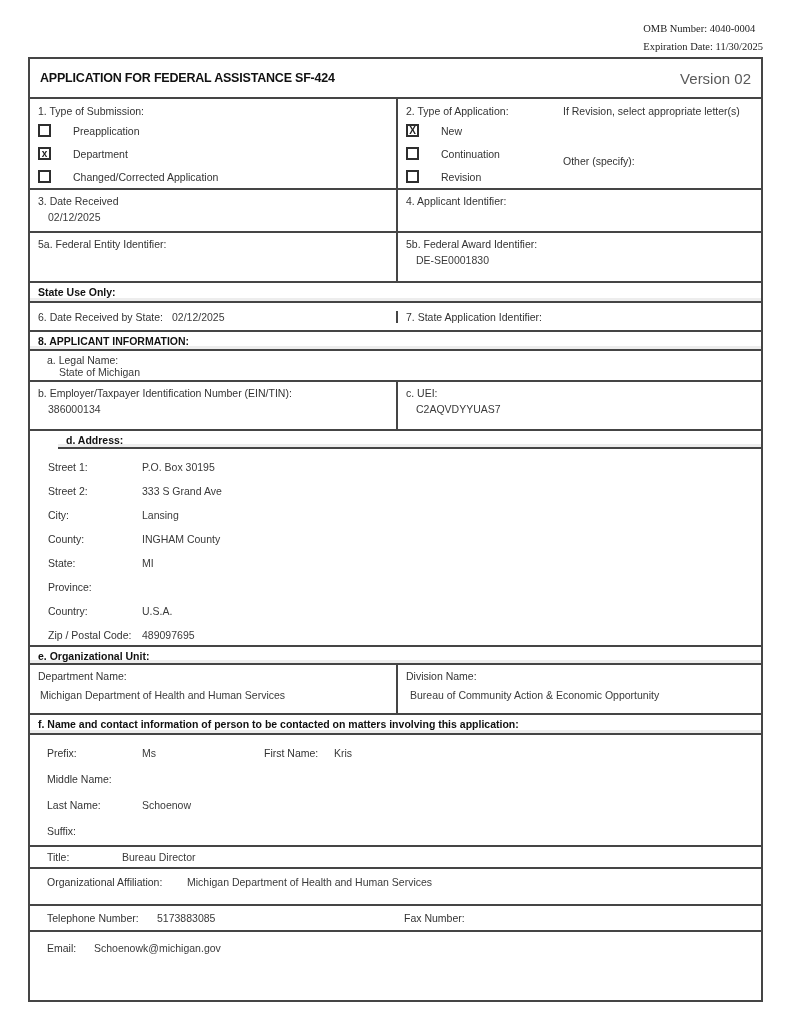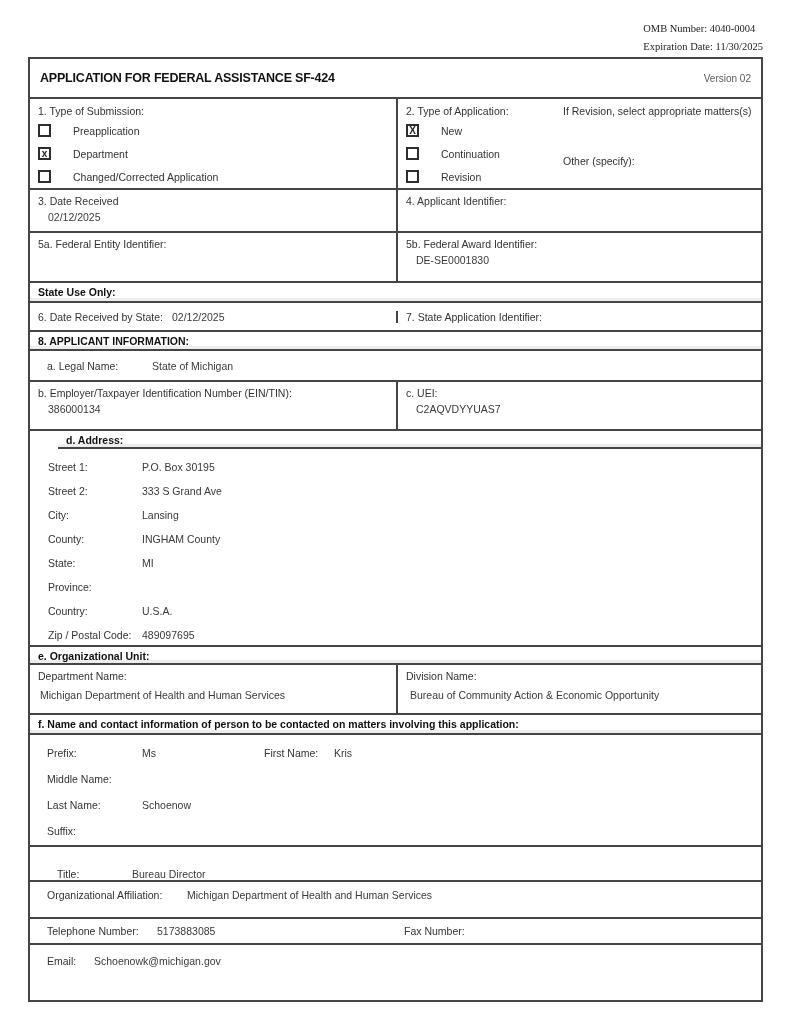--- a/index.html
+++ b/index.html
@@ -27,21 +27,21 @@
     font-weight:bold; font-size:10.5px; color:#111; padding:3px 8px;
     border-bottom:2px solid #454545; box-sizing:border-box;
     box-shadow:inset 0 -3px 0 rgba(0,0,0,0.07);
   }
   
   .title-row {
     height:40px; display:flex; align-items:center; justify-content:space-between;
     padding:0 10px; border-bottom:2px solid #454545; box-sizing:border-box;
   }
   .title { font-weight:bold; font-size:12.5px; letter-spacing:-0.2px; color:#111; }
-  .version { font-size:10px; color:#5a5a5a; }
+  .version { font-size:15px; color:#5a5a5a; }
   
   .row-1 { height:91px; }
   .sec-label { font-size:10.5px; color:#333; padding:6px 8px 2px 8px; }
   .cb-row { display:flex; align-items:center; height:23px; margin-left:8px; }
   .cb {
     width:13px; height:13px; border:2px solid #2e2e2e; box-sizing:border-box;
     display:flex; align-items:center; justify-content:center;
     font-size:10px; font-weight:bold; color:#222; line-height:1; background:#fff;
   }
   .cb-label { font-size:10.5px; color:#333; margin-left:22px; }
@@ -64,21 +64,21 @@
   .field-row { height:24px; display:flex; align-items:center; padding-left:18px; }
   .field-row .lbl { width:94px; flex:none; }
   .hdr-e { height:18px; }
   .row-dept { height:50px; }
   .hdr-f { height:20px; display:flex; align-items:center; }
   .c1 { height:112px; border-bottom:2px solid #454545; box-sizing:border-box; padding-top:5px; }
   .c1 .field-row { height:26px; padding-left:17px; }
   .c1 .lbl-a { width:95px; flex:none; }
   .c1 .val-a { width:122px; flex:none; }
   .c1 .lbl-b { width:70px; flex:none; }
-  .c2 { height:35px; display:flex; align-items:flex-end; padding-left:27px; border-bottom:2px solid #454545; box-sizing:border-box; }
+  .c2 { height:22px; display:flex; align-items:center; padding-left:17px; border-bottom:2px solid #454545; box-sizing:border-box; }
   .c2 .lbl { width:75px; flex:none; }
   .c3 { height:37px; display:flex; align-items:flex-start; padding:7px 0 0 17px; border-bottom:2px solid #454545; box-sizing:border-box; }
   .c3 .lbl { width:140px; flex:none; }
   .c4 { height:26px; display:flex; align-items:center; padding-left:17px; border-bottom:2px solid #454545; box-sizing:border-box; }
   .c4 .lbl-tel { width:110px; flex:none; }
   .c4 .val-tel { width:247px; flex:none; }
   .c5 { flex:1; display:flex; align-items:flex-start; padding:10px 0 0 17px; }
   .c5 .lbl { width:47px; flex:none; }
 </style>
 </head>
@@ -107,21 +107,21 @@
         <span class="cb">x</span>
         <span class="cb-label">Department</span>
       </div>
       <div class="cb-row">
         <span class="cb"></span>
         <span class="cb-label">Changed/Corrected Application</span>
       </div>
     </div>
     <div class="cell cell-right rel">
       <div class="sec-label">2. Type of Application:</div>
-      <span class="abs-hint">If Revision, select appropriate matters(s)</span>
+      <span class="abs-hint">If Revision, select appropriate letter(s)</span>
       <span class="abs-other">Other (specify):</span>
       <div class="cb-row">
         <span class="cb">X</span>
         <span class="cb-label">New</span>
       </div>
       <div class="cb-row">
         <span class="cb"></span>
         <span class="cb-label">Continuation</span>
       </div>
       <div class="cb-row">
@@ -162,21 +162,21 @@
     </div>
     <div class="cell cell-right inline-pair">
       <span class="lbl">7. State Application Identifier:</span>
       <span class="val" style="margin-left:8px;"></span>
     </div>
   </div>
 
   <div class="bold-hdr hdr-8">8. APPLICANT INFORMATION:</div>
 
   <div class="row row-legal">
-    <div class="inline-pair" style="padding-left:17px;">
+    <div class="inline-pair" style="padding-left:17px;flex-direction:column;">
       <span class="lbl" style="width:105px;">a. Legal Name:</span>
       <span class="val">State of Michigan</span>
     </div>
   </div>
 
   <div class="row row-bc">
     <div class="cell cell-left stack">
       <span class="lbl">b. Employer/Taxpayer Identification Number (EIN/TIN):</span>
       <span class="val">386000134</span>
     </div>

